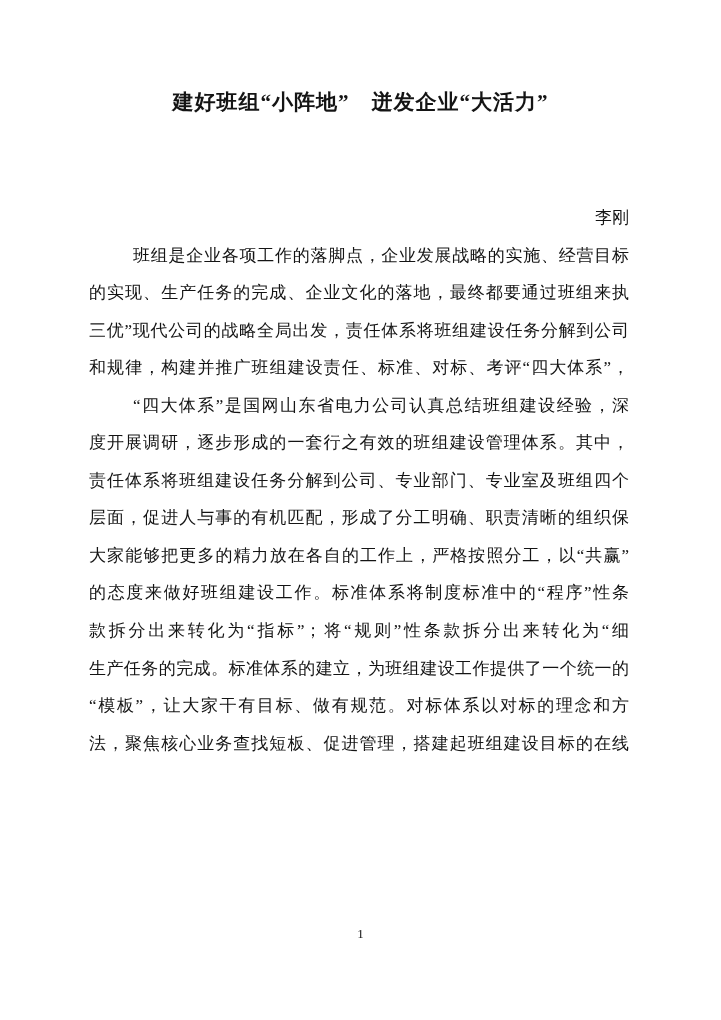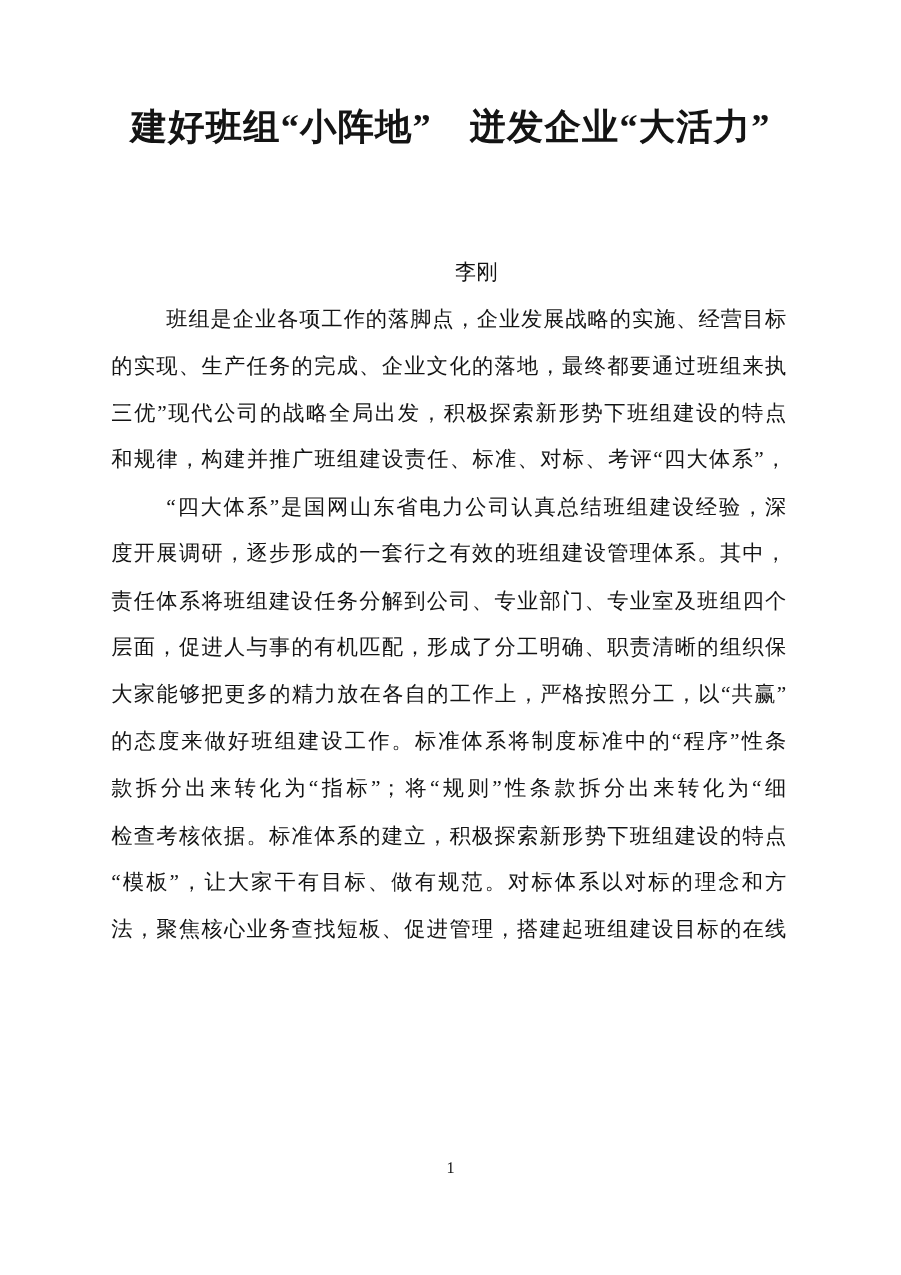--- a/index.html
+++ b/index.html
@@ -16,38 +16,38 @@
     font-family: "Liberation Serif", "DejaVu Serif", serif;
     color: #141414;
   }
   .doc-title {
     position: absolute;
     top: 80px;
     left: 0;
     width: 721px;
     margin: 0;
     text-align: center;
-    font-size: 29px;
+    font-size: 21px;
     font-weight: 700;
     line-height: 44px;
     letter-spacing: 1px;
     white-space: nowrap;
   }
   .doc-body {
     position: absolute;
     top: 199px;
     left: 89px;
     width: 540px;
     font-size: 17px;
     line-height: 37.55px;
   }
   .line {
     height: 37.55px;
     overflow: hidden;
-    text-align: center;
+    text-align: right;
   }
   .line.fill {
     text-align: justify;
     text-align-last: justify;
   }
   .line.indent {
     text-indent: 44px;
   }
   .page-number {
     position: absolute;
@@ -62,28 +62,28 @@
 </head>
 <body>
 
 <div class="page">
   <h1 class="doc-title">建好班组“小阵地”　迸发企业“大活力”</h1>
 
   <div class="doc-body">
       <div class="line indent">李刚</div>
       <div class="line indent fill">班组是企业各项工作的落脚点，企业发展战略的实施、经营目标</div>
       <div class="line fill">的实现、生产任务的完成、企业文化的落地，最终都要通过班组来执</div>
-      <div class="line fill">三优”现代公司的战略全局出发，积极探索新形势下班组建设的特点</div>
+      <div class="line fill">三优”现代公司的战略全局出发，责任体系将班组建设任务分解到公司</div>
       <div class="line fill">和规律，构建并推广班组建设责任、标准、对标、考评“四大体系”，</div>
       <div class="line indent fill">“四大体系”是国网山东省电力公司认真总结班组建设经验，深</div>
       <div class="line fill">度开展调研，逐步形成的一套行之有效的班组建设管理体系。其中，</div>
       <div class="line fill">责任体系将班组建设任务分解到公司、专业部门、专业室及班组四个</div>
       <div class="line fill">层面，促进人与事的有机匹配，形成了分工明确、职责清晰的组织保</div>
       <div class="line fill">大家能够把更多的精力放在各自的工作上，严格按照分工，以“共赢”</div>
       <div class="line fill">的态度来做好班组建设工作。标准体系将制度标准中的“程序”性条</div>
       <div class="line fill">款拆分出来转化为“指标”；将“规则”性条款拆分出来转化为“细</div>
-      <div class="line fill">检查考核依据。标准体系的建立，积极探索新形势下班组建设的特点</div>
+      <div class="line fill">生产任务的完成。标准体系的建立，为班组建设工作提供了一个统一的</div>
       <div class="line fill">“模板”，让大家干有目标、做有规范。对标体系以对标的理念和方</div>
       <div class="line fill">法，聚焦核心业务查找短板、促进管理，搭建起班组建设目标的在线</div>
     </div>
 
   <div class="page-number">1</div>
 </div>
 
 </body></html>

